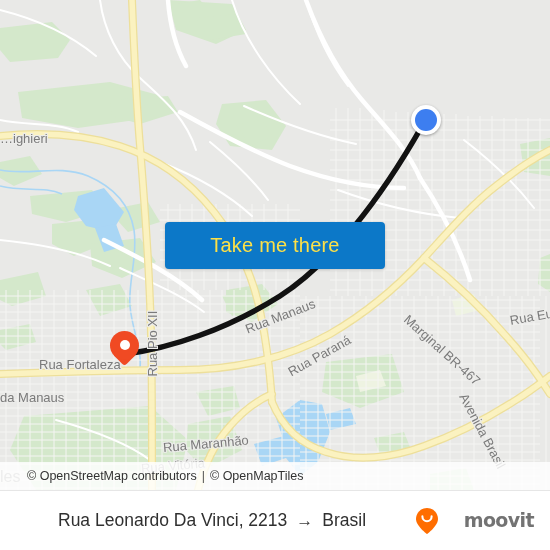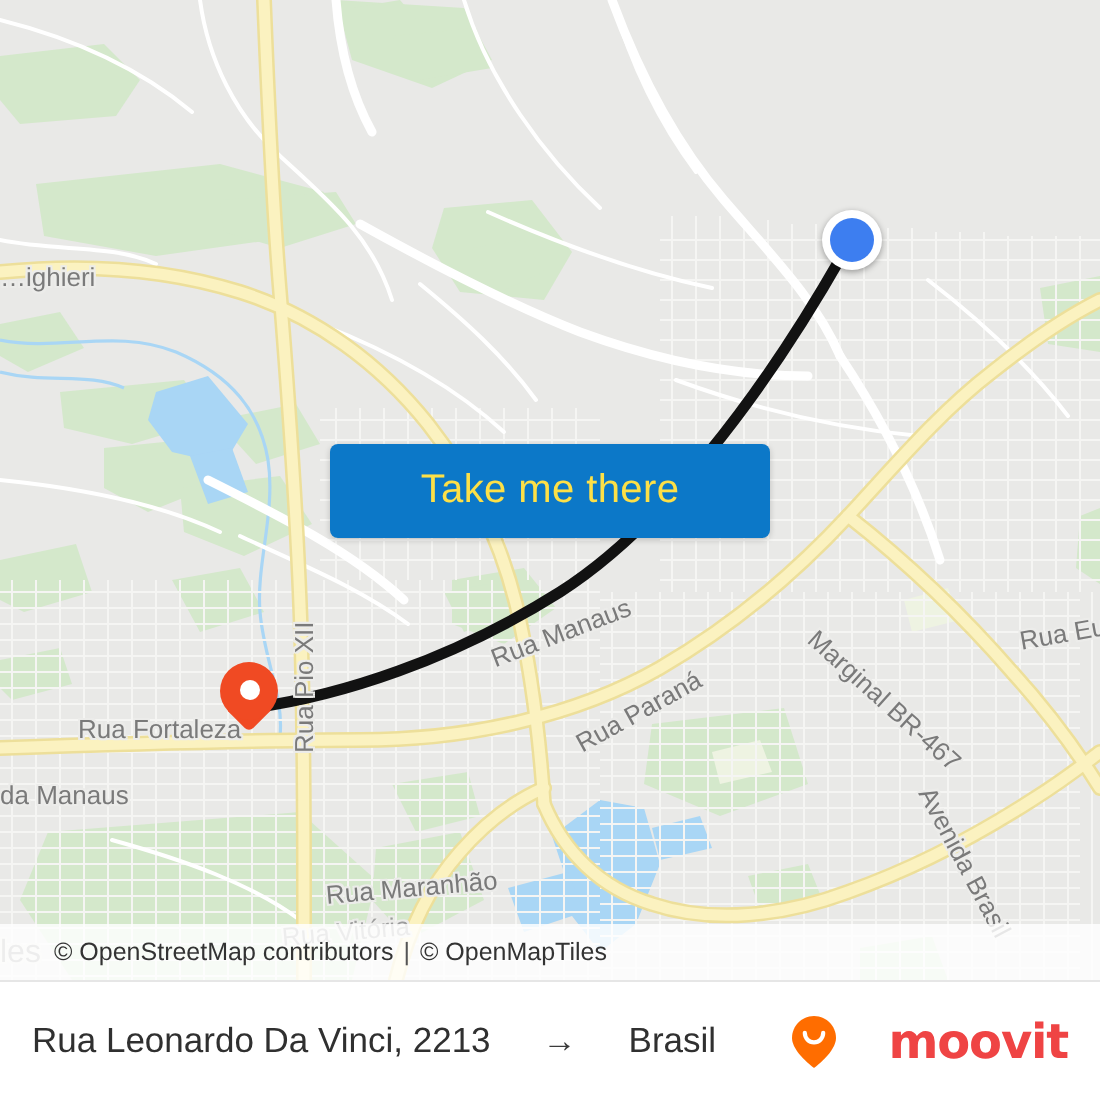--- a/index.html
+++ b/index.html
@@ -77,27 +77,27 @@
   #attribution .sep{margin:0 5px;color:#555;}
 
   
   #footer{
     position:absolute;left:0;top:490px;width:550px;height:60px;
     background:#ffffff;border-top:1px solid #e6e6e6;
     display:flex;align-items:center;box-sizing:border-box;
     padding:0 16px;
   }
   #route-title{
-    display:flex;align-items:center;gap:26px;
-    font-size:17.5px;color:#303030;white-space:nowrap;
+    display:flex;align-items:center;gap:9px;
+    font-size:17.5px;color:#303030;white-space:nowrap;margin-left:42px;
   }
   #route-title .arrow{font-size:17px;color:#3b3b3b;line-height:1;}
   #brand{margin-left:auto;display:flex;align-items:center;}
   #brand .brand-text{
-    font-size:24px;font-weight:bold;color:#ef4444;letter-spacing:-.6px;
+    font-size:19px;font-weight:bold;color:#737373;letter-spacing:-.6px;
     font-family:"DejaVu Sans","Liberation Sans",sans-serif;
     line-height:1;
     margin-left:25px;
   }
   #brand .brand-mark{position:relative;width:22px;height:26px;margin-right:1px;}
 </style>
 </head>
 <body>
 
 <div id="app">

